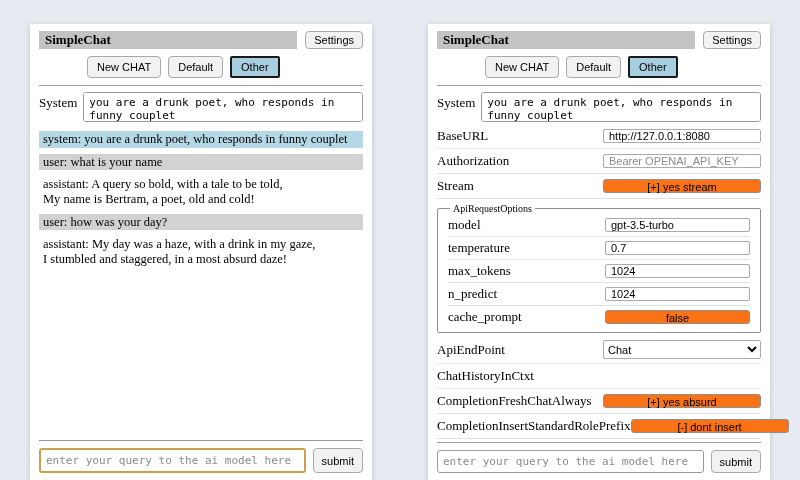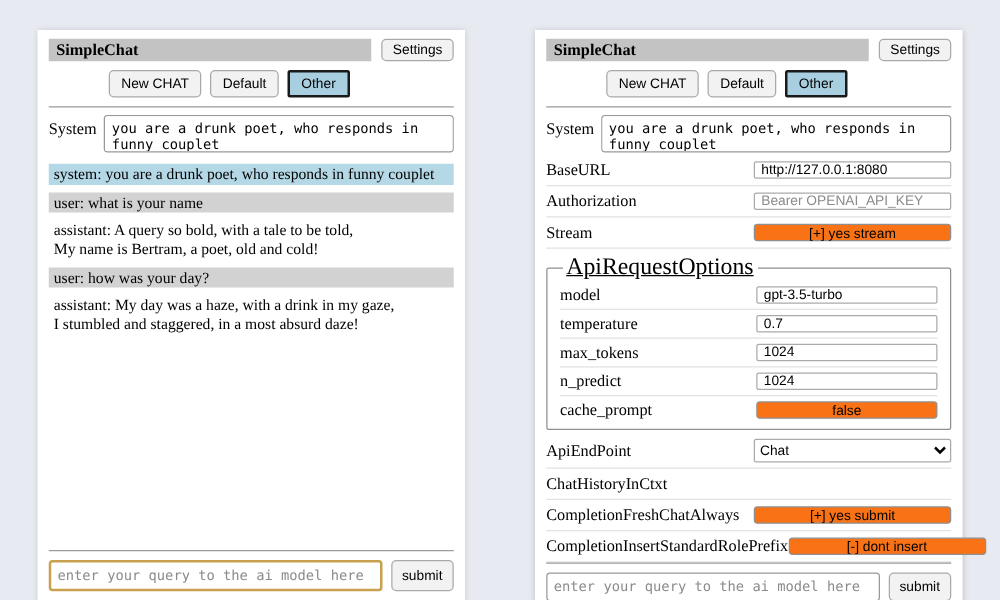--- a/index.html
+++ b/index.html
@@ -82,21 +82,21 @@
   input.set-control::placeholder, .query-input::placeholder { color: #8b8b8b; }
   button.set-control { border: 1px solid #8f8f8f; border-radius: 3px; background: #f97316; padding: 2px 4px; height: 14px; line-height: 11px; }
   select.set-control {
     font: 11px "Liberation Sans", sans-serif;
     height: 19px; border: 1px solid #aaa; border-radius: 2px; background: #fff;
   }
   fieldset.aro {
     border: 1px solid #8f8f8f; border-radius: 2px;
     margin: 4px 0 3px 0; padding: 0 10px 4px 10px;
   }
-  fieldset.aro legend { font-size: 19px; padding: 0 3px; margin-left: 2px; text-decoration: underline; }
+  fieldset.aro legend { font-size: 10px; padding: 0 3px; margin-left: 2px; }
   fieldset.aro .set-row { padding: 3px 0; }
   fieldset.aro .set-control { width: 145px; }
   fieldset.aro .set-row:last-child { border-bottom: none; }
 </style>
 </head>
 <body>
 
 <div class="wrap">
 
   <div class="panel">
@@ -185,21 +185,21 @@
         <span>ApiEndPoint</span>
         <select class="set-control">
           <option>Chat</option>
         </select>
       </div>
       <div class="set-row">
         <span>ChatHistoryInCtxt</span>
       </div>
       <div class="set-row">
         <span>CompletionFreshChatAlways</span>
-        <button class="set-control">[+] yes submit</button>
+        <button class="set-control">[+] yes absurd</button>
       </div>
       <div class="set-row">
         <span>CompletionInsertStandardRolePrefix</span>
         <button class="set-control">[-] dont insert</button>
       </div>
     </div>
     <div class="spacer"></div>
     <div class="query-bar">
       <input class="query-input" placeholder="enter your query to the ai model here" style="">
       <button class="submit-btn">submit</button>

